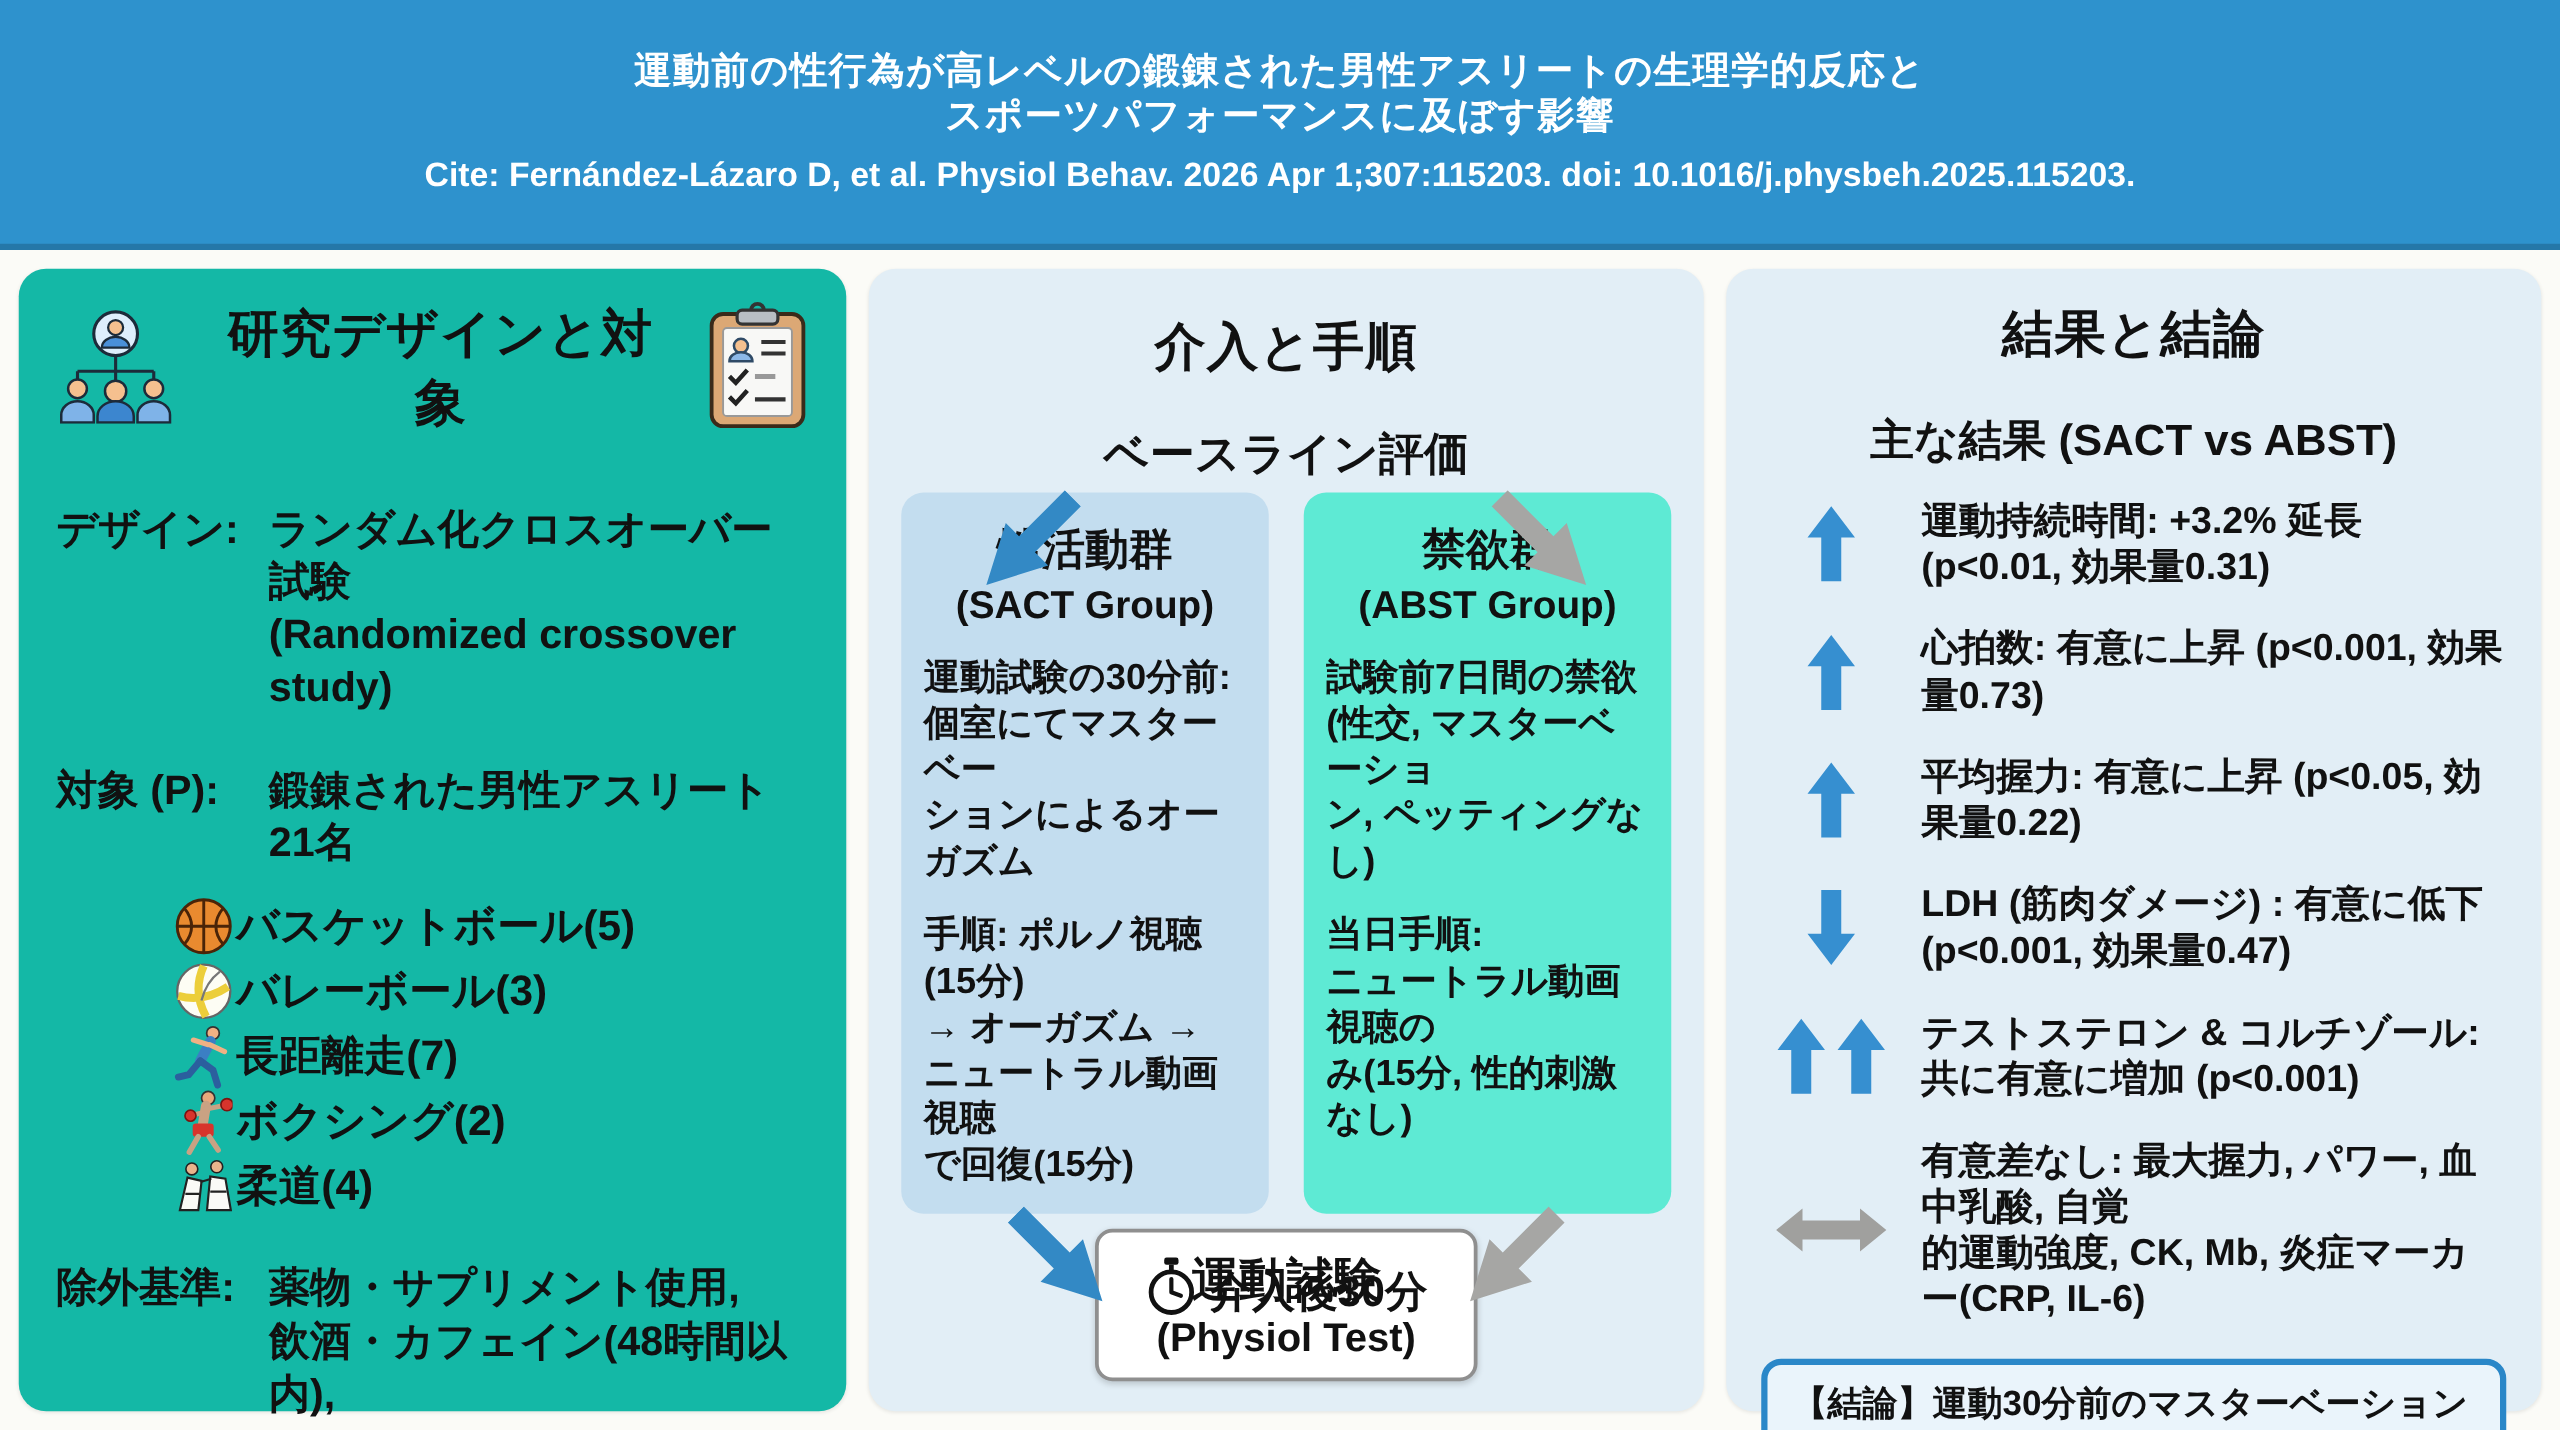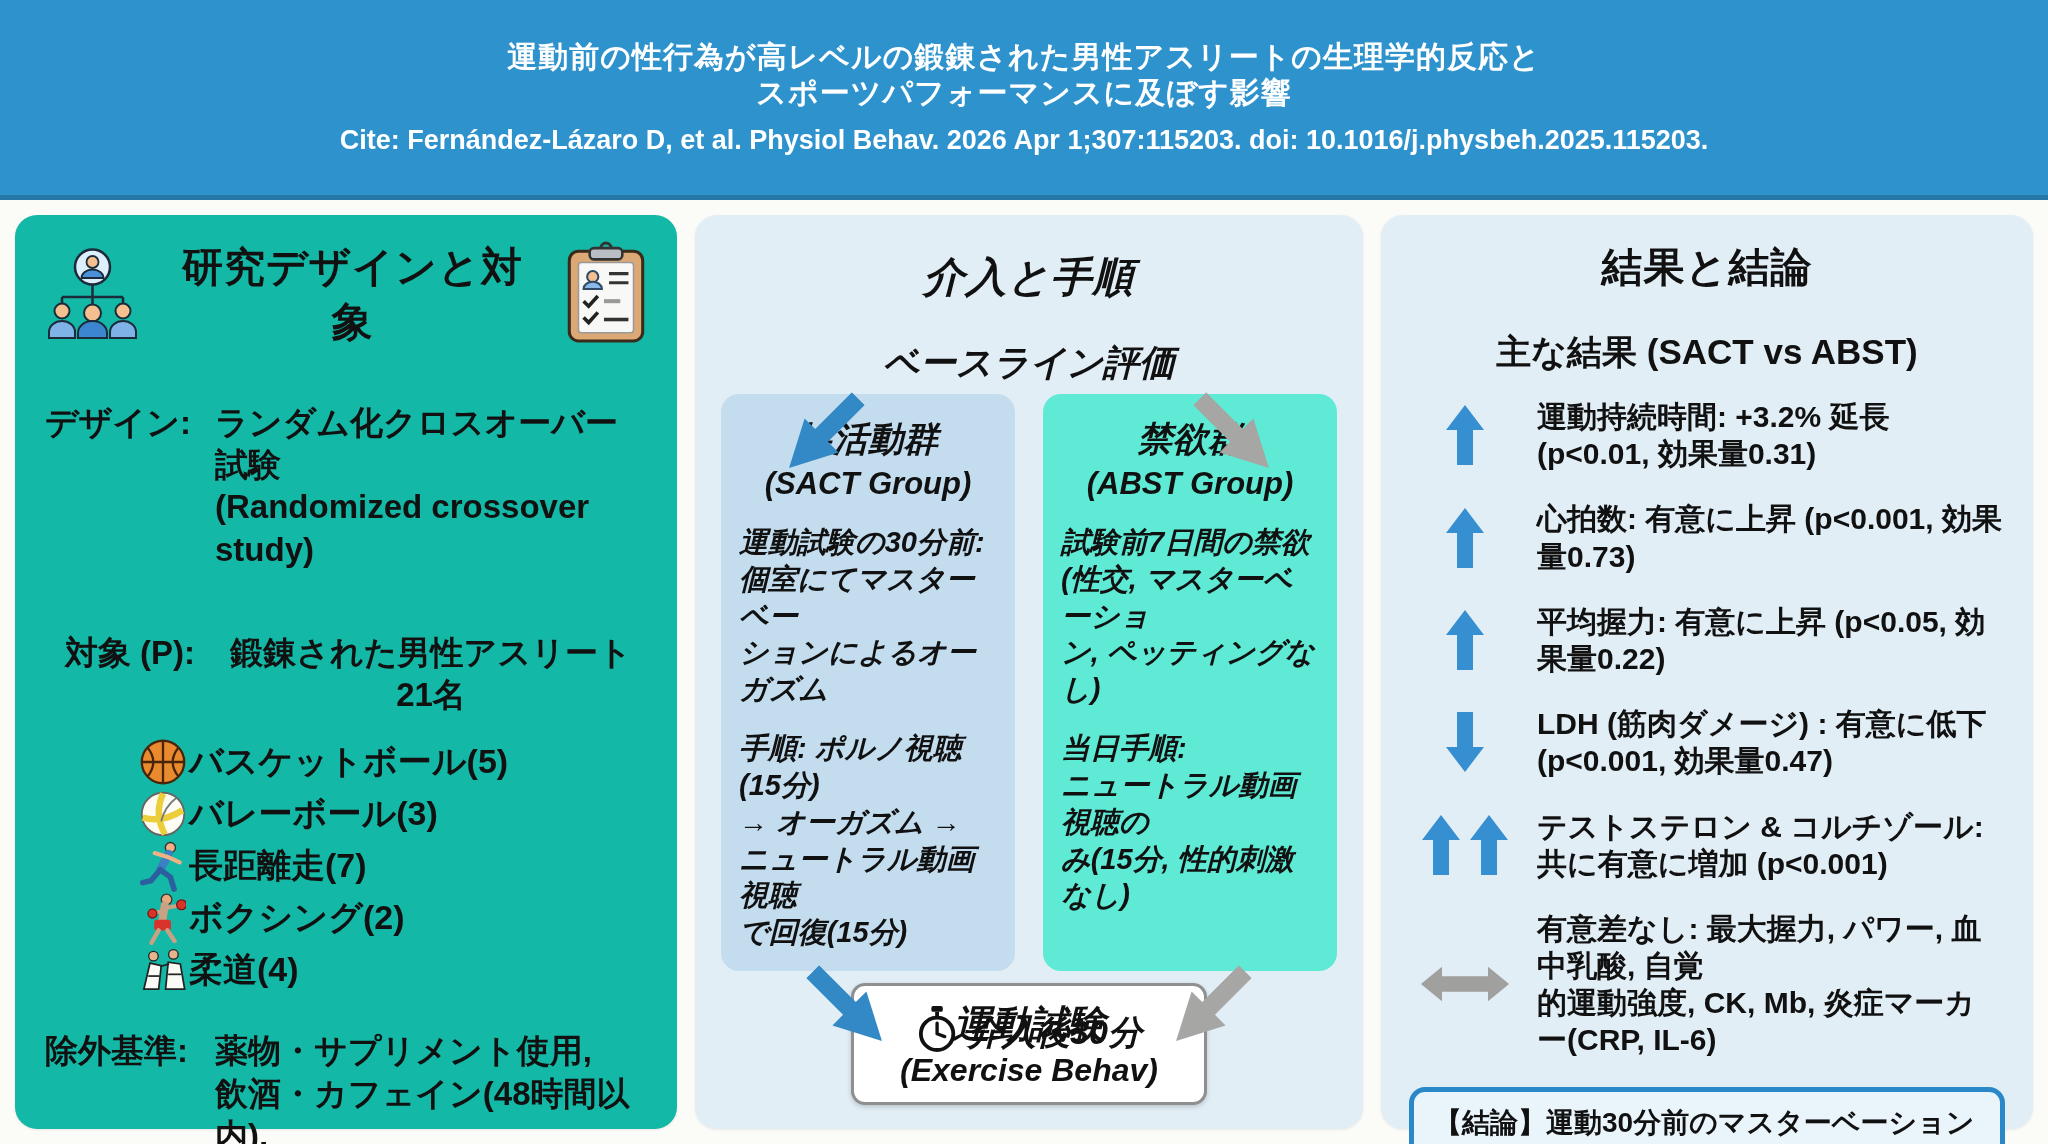--- a/index.html
+++ b/index.html
@@ -16,30 +16,30 @@
     display:flex; flex-direction:column; align-items:center; justify-content:center;
     border-bottom:5px solid rgba(0,0,0,.18);
   }
   .title-line { font-size:30px; font-weight:700; line-height:1.2; text-align:left; letter-spacing:1px; }
   .cite { font-size:27px; font-weight:600; margin-top:14px; }
 
   
   main { display:flex; gap:18px; padding:15px 15px 0 15px; height:944px; }
   .card { border-radius:22px; height:914px; box-shadow:0 1px 3px rgba(0,0,0,.08); }
   .card-l { width:662px; background:#14b8a6; padding:25px 30px; }
-  .card-m { width:668px; background:#e2eef6; padding:25px 26px; display:flex; flex-direction:column; align-items:center;font-style:italic; }
+  .card-m { width:668px; background:#e2eef6; padding:25px 26px; display:flex; flex-direction:column; align-items:center; }
   .card-r { flex:1; background:#e2eef6; padding:25px 28px; }
 
   h2.card-title { font-size:41px; font-weight:700; text-align:center; letter-spacing:1px; }
 
   
   .lhead { display:flex; align-items:center; justify-content:center; gap:22px; }
   .info-row { display:flex; font-size:33px; font-weight:700; line-height:1.28; }
   .row-design { margin-top:52px; }
-  .row-subjects { margin-top:61px;text-align:center; }
+  .row-subjects { margin-top:40px; }
   .row-exclusion { margin-top:34px; }
   .info-label { width:170px; flex-shrink:0; }
   .sports { margin:20px 0 0 92px; }
   .sport-row { display:flex; align-items:center; height:52px; }
   .sport-icon { width:52px; height:52px; display:flex; align-items:center; justify-content:center; flex-shrink:0; }
   .sport-label { font-size:34px; font-weight:700; }
 
   
   .baseline { font-size:36px; font-weight:700; margin-top:34px; }
   .split-arrows { position:relative; width:100%; height:100px; }
@@ -270,21 +270,21 @@
               <circle cx="22" cy="30" r="17" fill="none" stroke="#111" stroke-width="4"></circle>
               <path d="M22 30 V19 M22 30 L30 33" stroke="#111" stroke-width="3.5" stroke-linecap="round"></path>
             </svg>
           </span>
           <span>介入後30分</span>
         </div>
       </div>
 
       <div class="exercise-box">
         <div class="ex-jp">運動試験</div>
-        <div class="ex-en">(Exercise Behav)</div>
+        <div class="ex-en">(Physiol Test)</div>
       </div>
     </section>
 
     <section class="card card-r">
       <h2 class="card-title" style="">結果と結論</h2>
       <div class="subtitle">主な結果 (SACT vs ABST)</div>
 
       <div class="results">
         <div class="result-row">
           <span class="r-icon">

